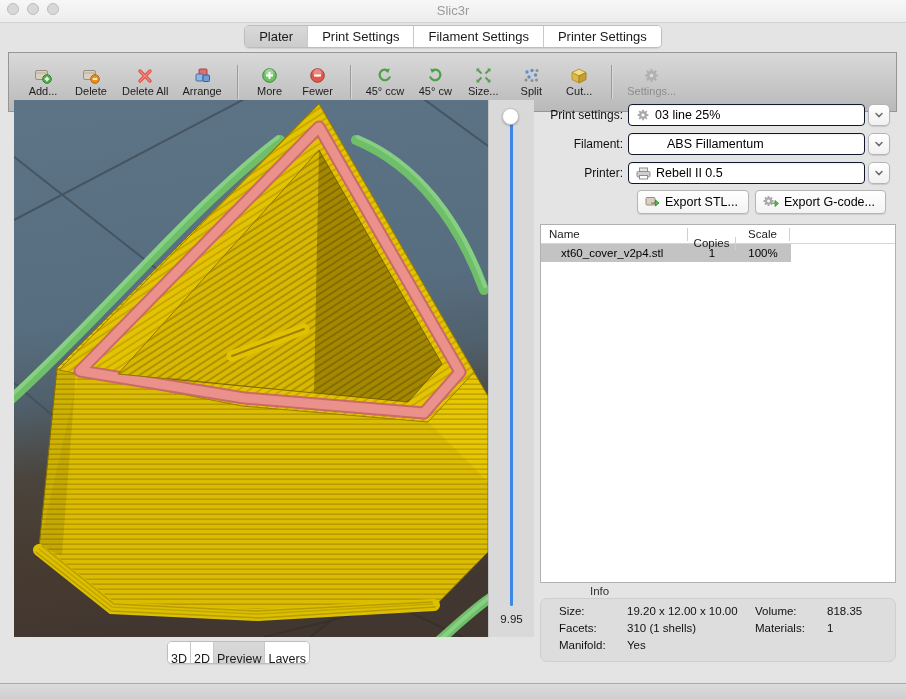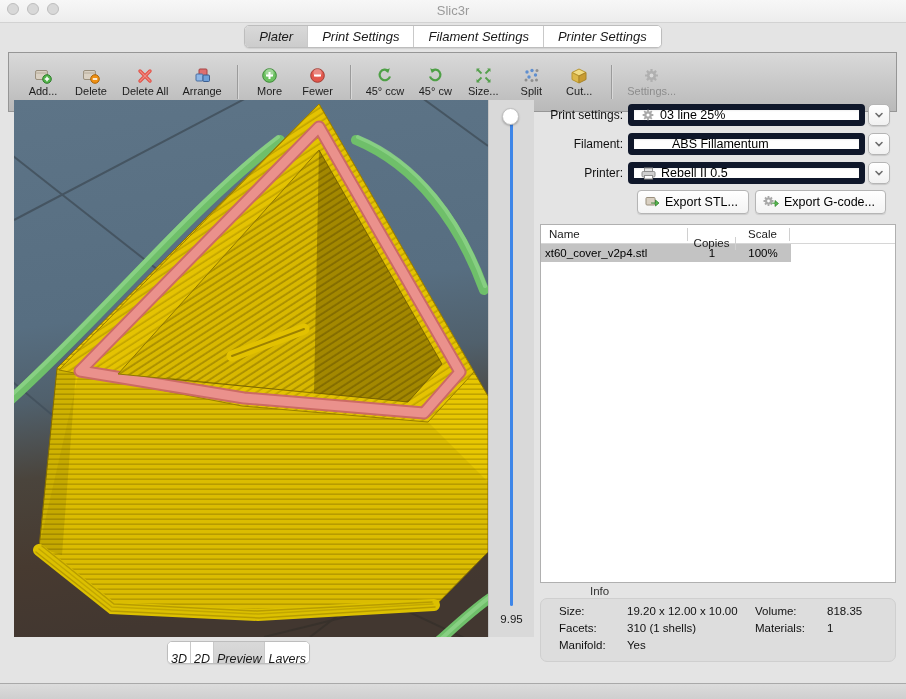--- a/index.html
+++ b/index.html
@@ -12,21 +12,21 @@
   
   .titlebar{position:absolute;left:0;top:0;width:906px;height:22px;
     background:linear-gradient(#f7f7f7,#ededed);border-bottom:1px solid #d2d2d2;}
   .traffic{position:absolute;top:3px;left:7px;display:flex;gap:8px;}
   .traffic span{width:12px;height:12px;border-radius:50%;background:#d8d8d8;border:1px solid #bdbdbd;box-sizing:border-box;}
   .win-title{position:absolute;left:0;right:0;top:3px;text-align:center;font-size:13px;color:#9a9a9a;}
   
   .tabs-row{position:absolute;left:0;top:25px;width:906px;height:23px;display:flex;justify-content:center;}
   .seg{display:flex;border:1px solid #bdbdbd;border-radius:5px;overflow:hidden;background:#fff;height:21px;box-shadow:0 1px 1px rgba(0,0,0,.08);}
   .seg .seg-item{display:flex;align-items:center;justify-content:center;
-    font-size:13px;color:#1a1a1a;background:#fff;border-right:1px solid #c9c9c9;padding:0 14px;cursor:default;white-space:nowrap;font-style:italic;}
+    font-size:13px;color:#1a1a1a;background:#fff;border-right:1px solid #c9c9c9;padding:0 14px;cursor:default;white-space:nowrap;}
   .seg .seg-item:last-child{border-right:none;}
   .seg .seg-item.selected{background:linear-gradient(#d9d9d9,#cccccc);}
   
   .toolbar{position:absolute;left:8px;top:52px;width:889px;height:60px;box-sizing:border-box;
     background:linear-gradient(#d9d9d9,#b9b9b9);border:1px solid #969696;
     display:flex;align-items:center;padding:0 10px;}
   .tb-item{display:flex;flex-direction:column;align-items:center;justify-content:center;margin:0 7px;min-width:34px;}
   .tb-item .ticon{height:17px;display:flex;align-items:flex-end;justify-content:center;}
   .tb-item .tlabel{font-size:11px;color:#1d1d1d;margin-top:1px;white-space:nowrap;}
   .tb-item.disabled .tlabel{color:#8d8d8d;}
@@ -37,40 +37,40 @@
   .slider-track{position:absolute;left:21px;top:18px;width:3px;height:488px;background:#3e86e8;border-radius:2px;}
   .slider-thumb{position:absolute;left:13px;top:8px;width:17px;height:17px;border-radius:50%;background:#fff;border:1px solid #bfbfbf;box-sizing:border-box;box-shadow:0 1px 2px rgba(0,0,0,.25);}
   .slider-value{position:absolute;bottom:12px;left:0;width:100%;text-align:center;font-size:11.5px;color:#1a1a1a;}
   
   .view-tabs{position:absolute;left:167px;top:641px;}
   .view-tabs .seg-item{font-size:12.5px;padding:0 3px;height:34px;}
   
   .right-panel{position:absolute;left:540px;top:100px;width:357px;height:563px;}
   .combo-row{position:absolute;left:0;width:357px;height:22px;display:flex;align-items:center;}
   .combo-label{width:88px;text-align:right;font-size:12px;color:#111;padding-right:5px;box-sizing:border-box;}
-  .combo{width:237px;height:22px;background:#fff;border:6px solid #0f172a;border-radius:4px;box-sizing:border-box;
+  .combo{width:237px;height:22px;background:#fff;border:1px solid #0f172a;border-radius:4px;box-sizing:border-box;
     display:flex;align-items:center;padding-left:7px;gap:5px;box-shadow:inset 0 1px 2px rgba(0,0,0,.06);}
   .combo .cval{font-size:12.5px;color:#000;white-space:nowrap;}
   .combo.noicon{padding-left:38px;}
   .drop-btn{width:22px;height:22px;margin-left:3px;background:linear-gradient(#ffffff,#f1f1f1);border:1px solid #b5b5b5;border-radius:5px;box-sizing:border-box;
     display:flex;align-items:center;justify-content:center;box-shadow:0 1px 1px rgba(0,0,0,.12);}
   .export-row{position:absolute;top:90px;left:97px;display:flex;gap:6px;}
   .btn{height:22px;background:linear-gradient(#ffffff,#f3f3f3);border:1px solid #b5b5b5;border-radius:4px;
     display:flex;align-items:center;padding:0 10px 0 7px;gap:5px;font-size:12.5px;color:#000;box-shadow:0 1px 1px rgba(0,0,0,.1);white-space:nowrap;}
   
   .obj-table{position:absolute;left:0;top:124px;width:356px;height:359px;background:#fff;border:1px solid #b0b0b0;box-sizing:border-box;overflow:hidden;}
   .t-header{display:flex;height:18px;border-bottom:1px solid #d6d6d6;align-items:center;background:#fff;}
   .t-header .hc{font-size:11.5px;color:#1a1a1a;border-right:1px solid #d0d0d0;height:13px;line-height:13px;box-sizing:border-box;}
   .hc.c-name{width:147px;padding-left:8px;}
   .hc.c-copies{width:48px;text-align:center;margin-top:19px;}
   .hc.c-scale{width:54px;text-align:center;}
   .t-row{display:flex;height:18px;align-items:center;}
   .t-row.selected{background:#c3c3c3;width:250px;}
   .t-row .cell{font-size:11.5px;color:#000;}
-  .cell.c-name{width:147px;padding-left:4px;box-sizing:border-box;}
+  .cell.c-name{width:147px;padding-left:20px;box-sizing:border-box;}
   .cell.c-copies{width:48px;text-align:center;}
   .cell.c-scale{width:54px;text-align:center;}
   
   .info-title{position:absolute;left:10px;top:485px;font-size:11.5px;color:#333;margin-left:40px;}
   .info-box{position:absolute;left:0;top:498px;width:356px;height:64px;background:#ddd;
     border:1px solid #cfcfcf;border-radius:7px;box-sizing:border-box;padding:6px 0 0 18px;}
   .info-grid{display:grid;grid-template-columns:68px 128px 72px auto;row-gap:5px;font-size:11.5px;color:#111;}
   .info-grid .lab{color:#111;}
   
   .bottom-divider{position:absolute;left:0;top:683px;width:906px;height:1px;background:#a9a9a9;}

